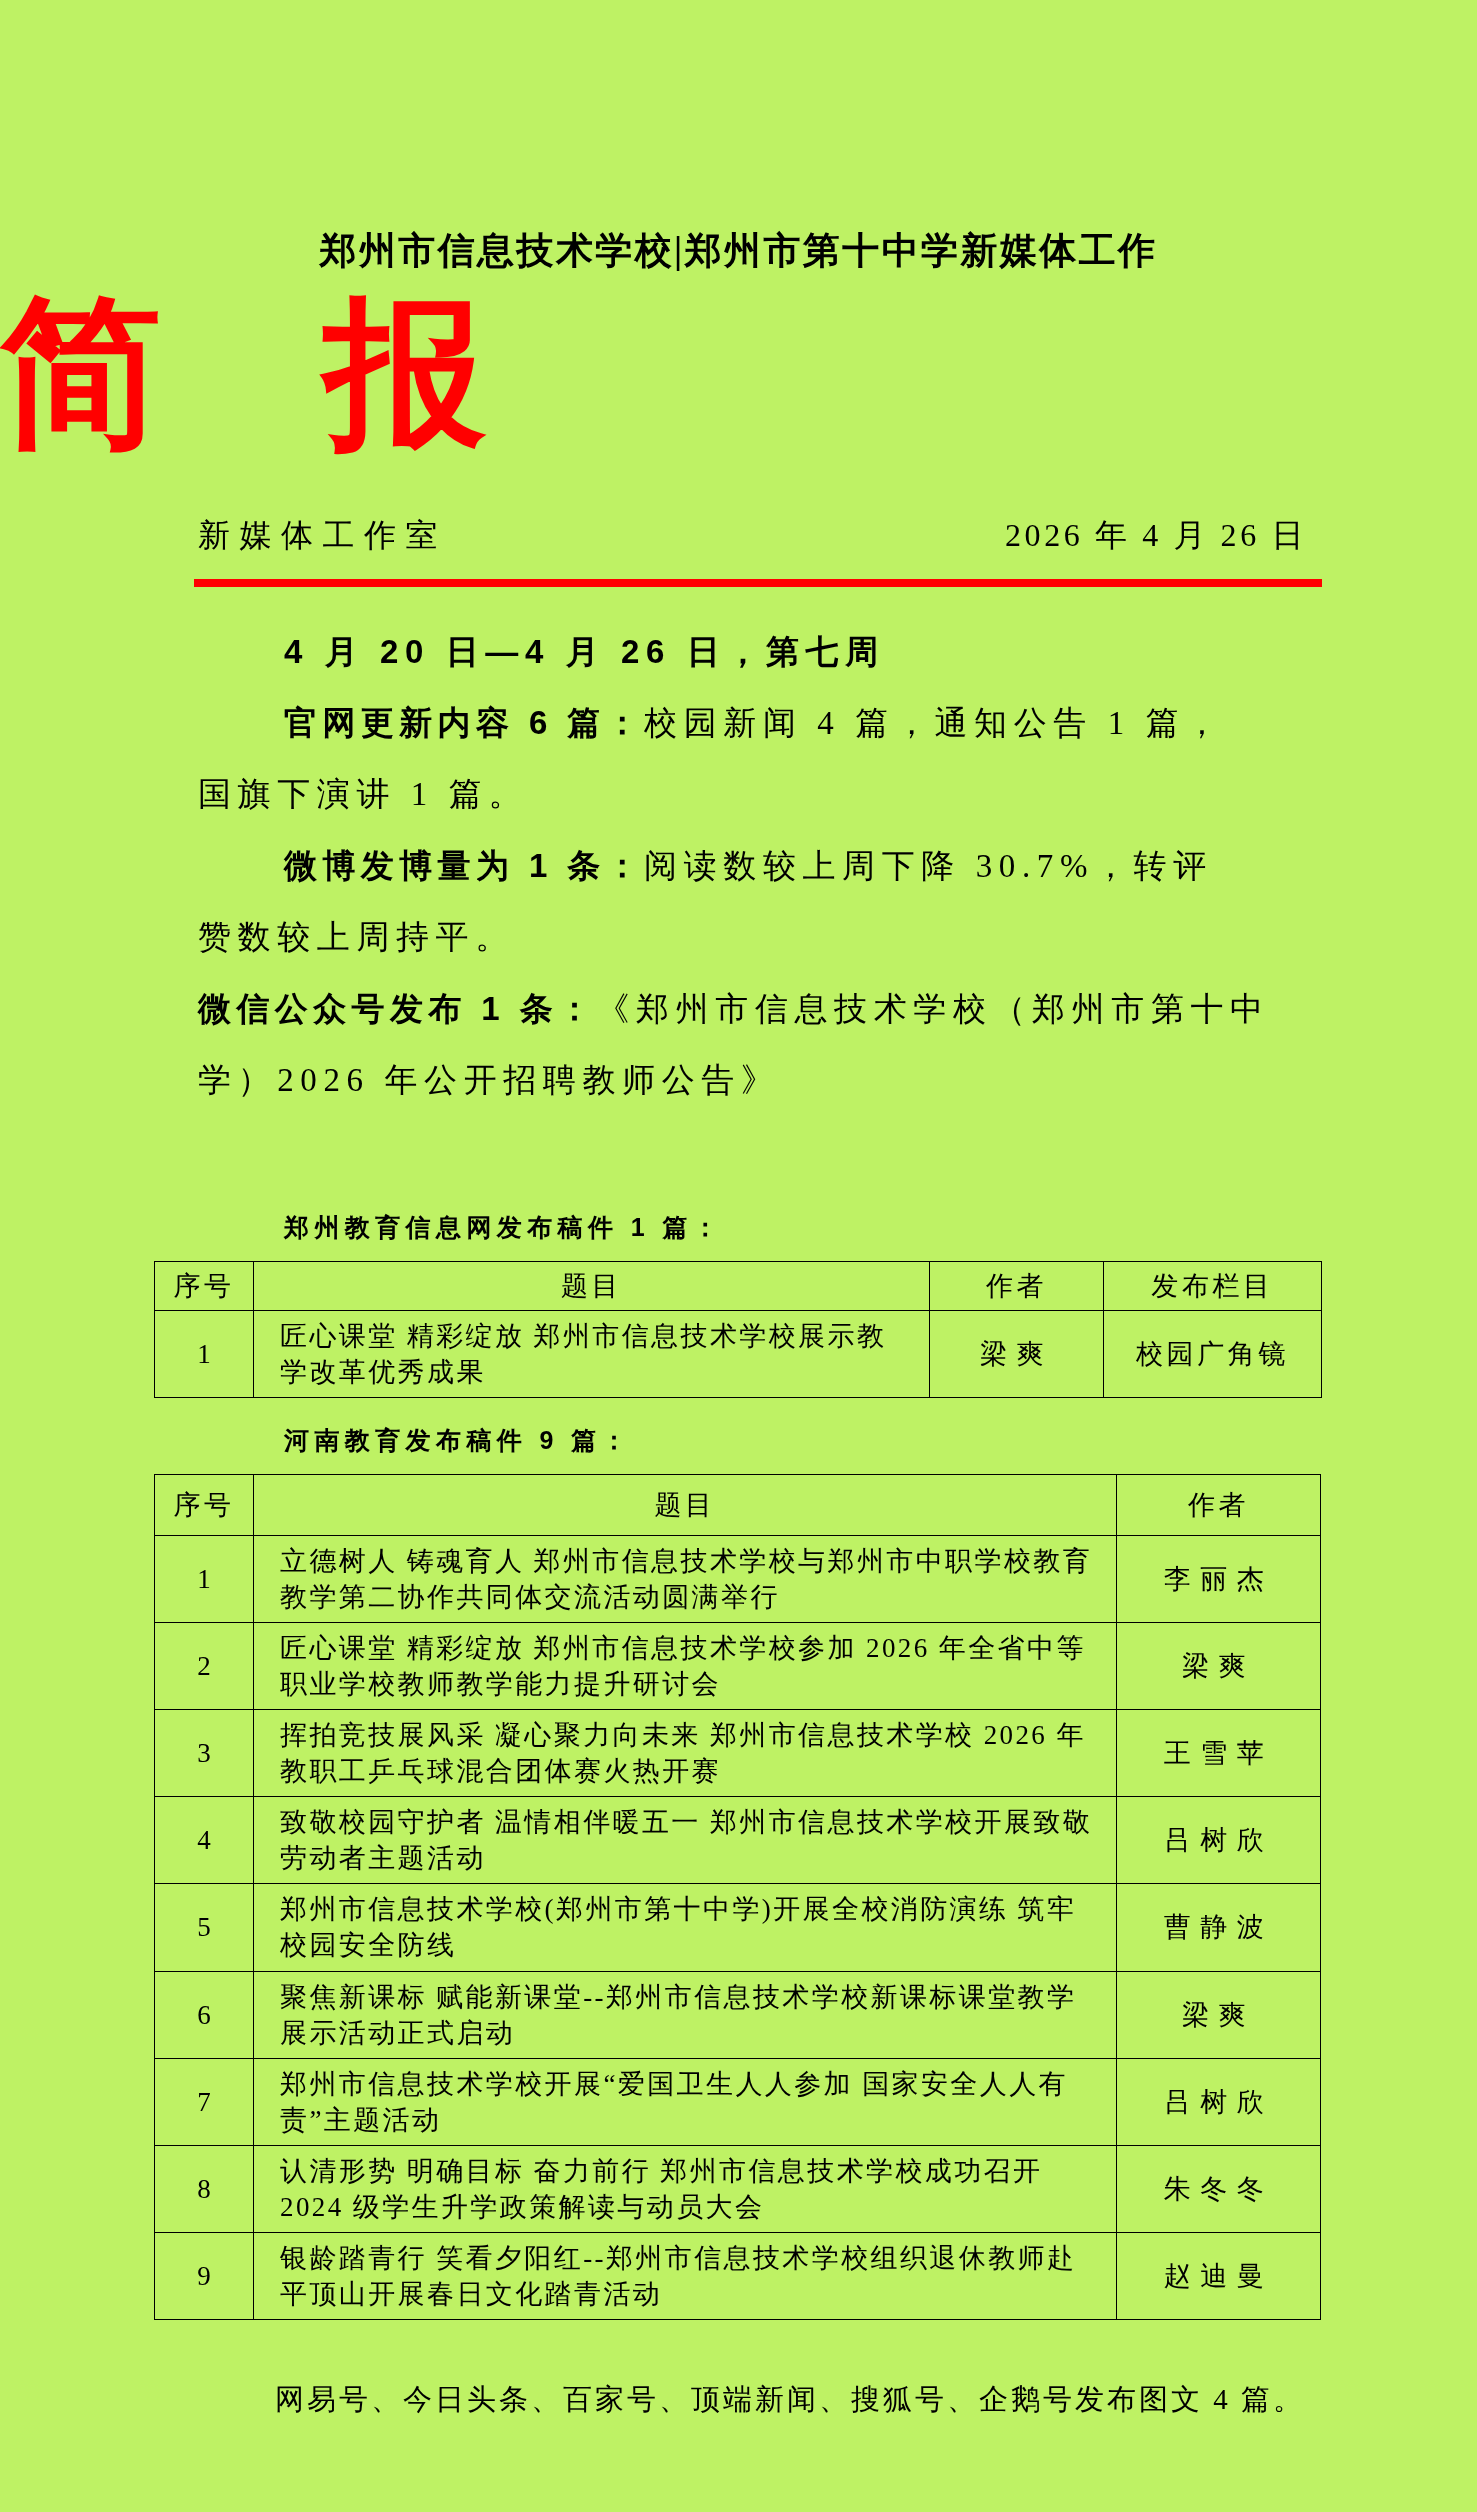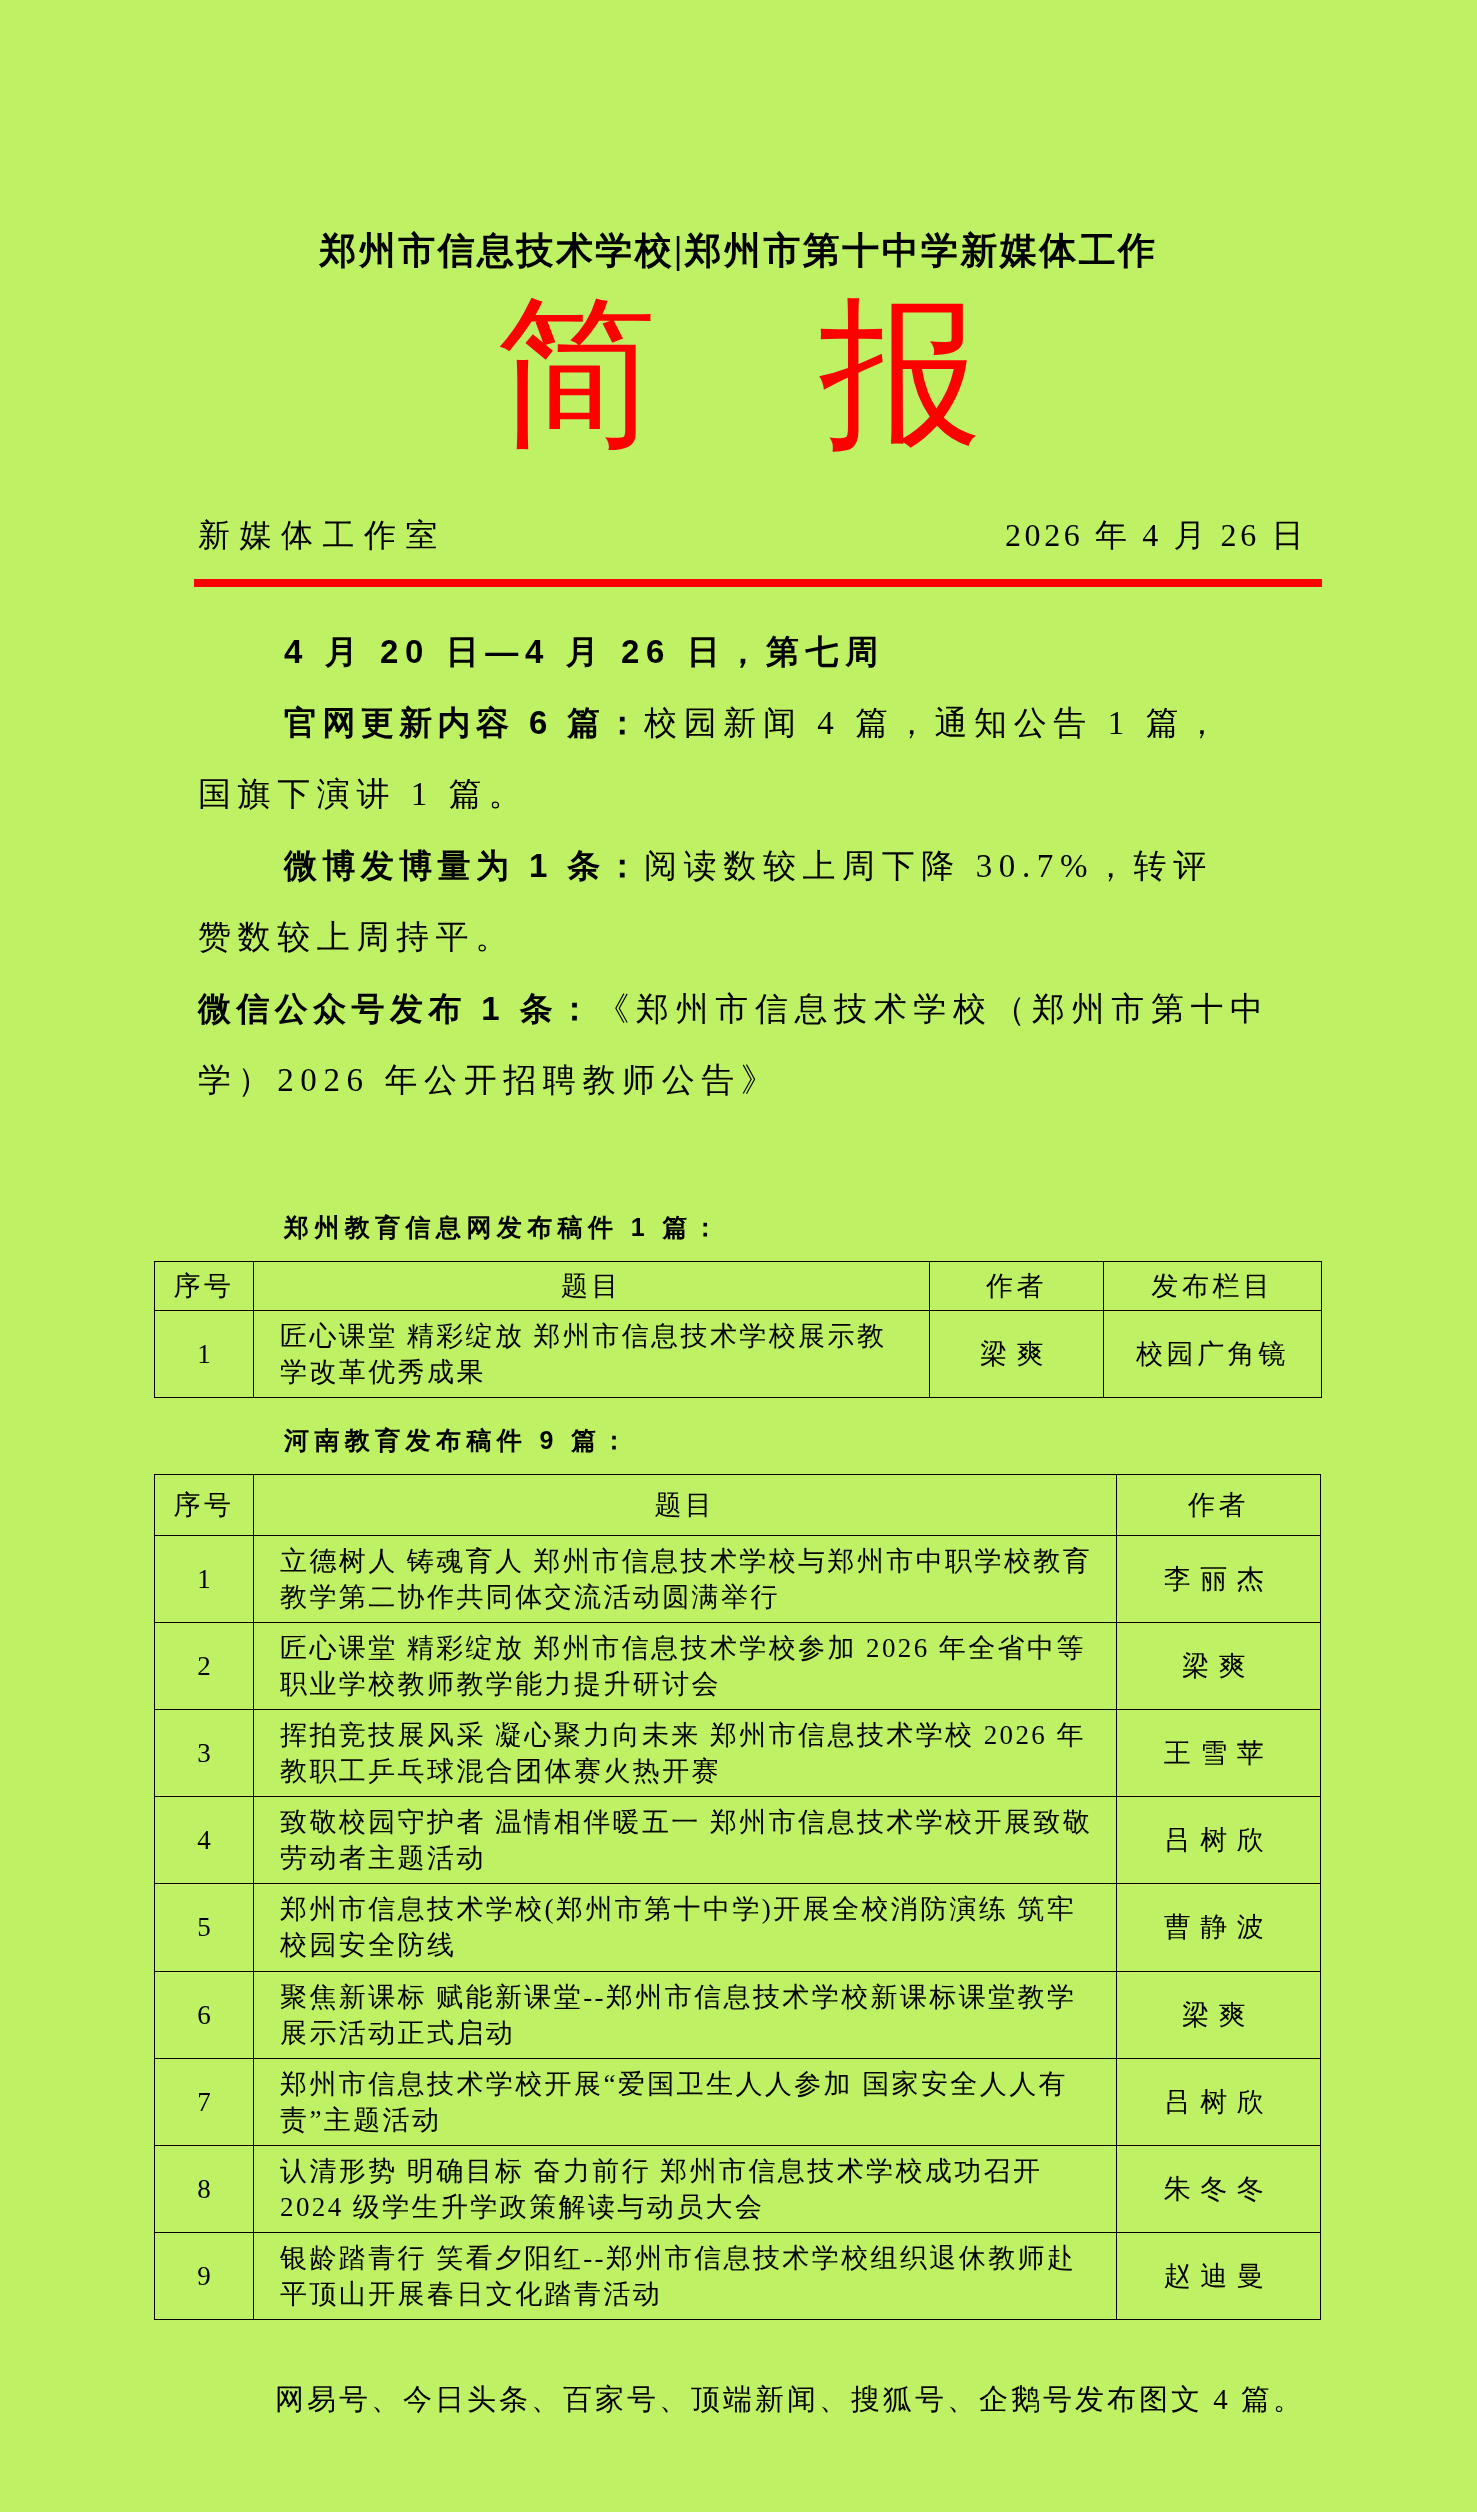--- a/index.html
+++ b/index.html
@@ -8,22 +8,22 @@
     position:relative;overflow:hidden;
     font-family:"Liberation Serif","DejaVu Serif",serif;
   }
   .hei{font-family:"Liberation Sans","DejaVu Sans",sans-serif;font-weight:700;}
 
   .doc-title{
     padding-top:226px;text-align:center;
     font-size:37px;font-weight:700;letter-spacing:2.4px;white-space:nowrap;
   }
   .banner{
-    margin-top:12px;text-align:center;color:#ff0000;
-    font-size:162px;font-weight:400;line-height:1.08;white-space:nowrap;
+    margin-top:12px;color:#ff0000;
+    font-size:162px;font-weight:700;line-height:1.08;white-space:nowrap;
   }
   .issue{
     margin-top:27px;text-align:center;font-size:30px;letter-spacing:2.4px;
   }
   .byline{
     margin:51px 170px 0 198px;display:flex;justify-content:space-between;
     align-items:flex-start;font-size:32px;
   }
   .byline .office{letter-spacing:9.5px;}
   .byline .date{letter-spacing:3.6px;}

